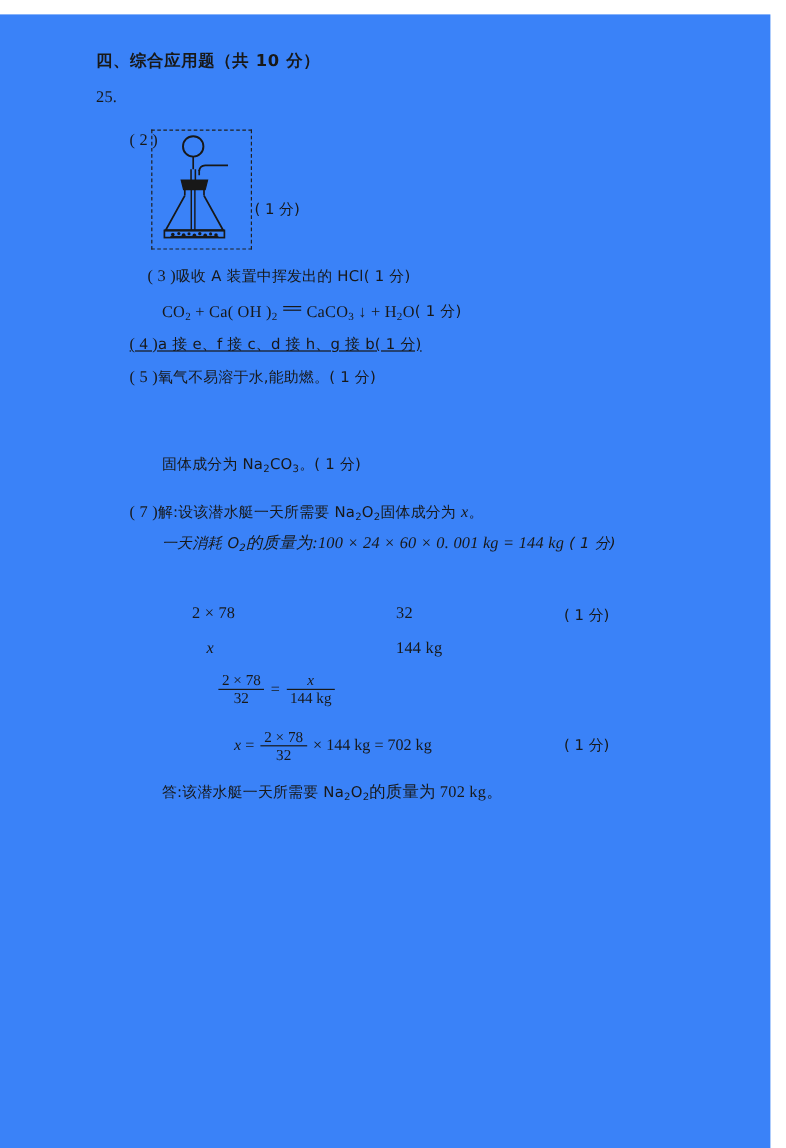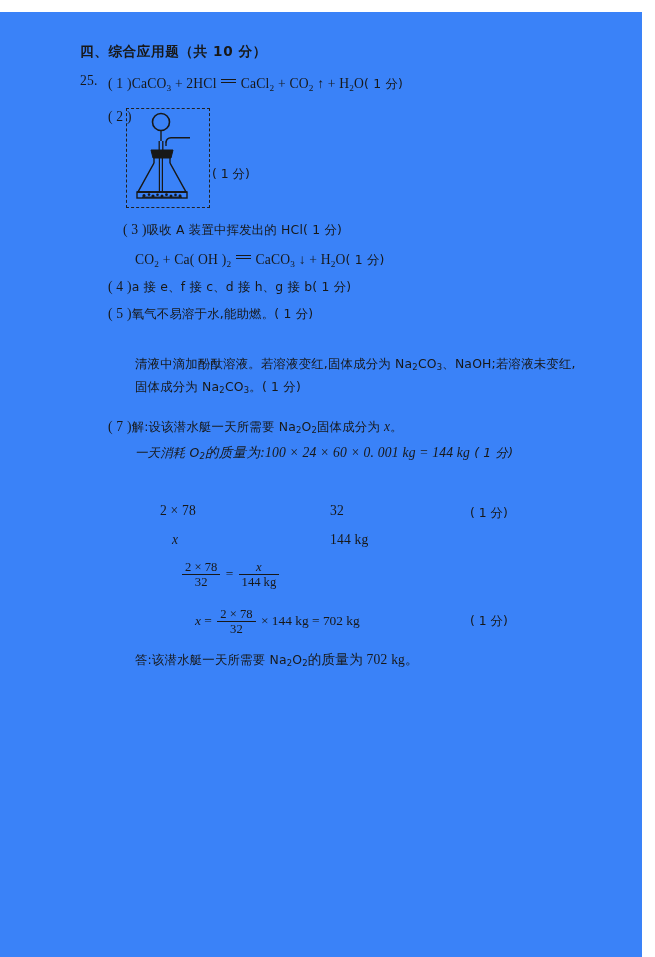--- a/index.html
+++ b/index.html
@@ -122,23 +122,20 @@
 </style>
 </head>
 <body>
 
 <div class="page">
 
   <div class="ln hdr" style="left:80px; top:32px;">四、综合应用题（共 10 分）</div>
 
   <div class="ln" style="left:80px; top:62px;">
     <span class="eq">25.</span>
-  </div>
-  <div class="ln eq" style="left:108px; top:62px;">
-    <span>( 1 )</span><span>CaCO<sub>3</sub> + 2HCl <span class="eqsign"></span> CaCl<sub>2</sub> + CO<sub>2</sub> ↑ + H<sub>2</sub>O</span><span class="cn">( 1 分)</span>
   </div>
 
   <div class="ln eq" style="left:108px; top:98px;">( 2 )</div>
 
   <div class="fig-box"></div>
   <svg class="fig-svg" viewBox="0 0 84 100">
 
     <circle cx="35" cy="14" r="8.5" fill="none" stroke="#1a1a1a" stroke-width="1.6"></circle>
 
     <line x1="35" y1="22.5" x2="35" y2="33" stroke="#1a1a1a" stroke-width="1.4"></line>
@@ -177,31 +174,28 @@
 
   <div class="mark" style="left:212px; top:154px;">( 1 分)</div>
 
   <div class="ln cn" style="left:108px; top:211px;margin-left:15px;">
     <span class="eq">( 3 )</span><span>吸收 A 装置中挥发出的 HCl</span><span>( 1 分)</span>
   </div>
   <div class="ln eq" style="left:135px; top:238px;">
     <span>CO<sub>2</sub> + Ca( OH )<sub>2</sub> <span class="eqsign"></span> CaCO<sub>3</sub> ↓ + H<sub>2</sub>O</span><span class="cn">( 1 分)</span>
   </div>
 
-  <div class="ln cn" style="left:108px; top:268px;">
+  <div class="ln cn" style="left:108px; top:268px;text-decoration:underline;">
     <span class="eq">( 4 )</span><span>a 接 e、f 接 c、d 接 h、g 接 b</span><span>( 1 分)</span>
   </div>
 
   <div class="ln cn" style="left:108px; top:295px;">
     <span class="eq">( 5 )</span><span>氧气不易溶于水,能助燃。</span><span>( 1 分)</span>
   </div>
 
-  <div class="ln cn" style="left:135px; top:345px;">
-    <span>清液中滴加酚酞溶液。若溶液变红,固体成分为 Na</span><sub>2</sub><span>CO</span><sub>3</sub><span>、NaOH;若溶液未变红,</span>
-  </div>
   <div class="ln cn" style="left:135px; top:368px;">
     <span>固体成分为 Na</span><sub>2</sub><span>CO</span><sub>3</sub><span>。</span><span>( 1 分)</span>
   </div>
 
   <div class="ln cn" style="left:108px; top:408px;">
     <span class="eq">( 7 )</span><span>解:设该潜水艇一天所需要 Na</span><sub>2</sub><span>O</span><sub>2</sub><span>固体成分为 </span><span class="var eq">x</span><span>。</span>
   </div>
 
   <div class="ln cn" style="left:135px; top:434px;font-style:italic;">
     <span>一天消耗 O</span><sub>2</sub><span class="eq">的质量为:100 × 24 × 60 × 0. 001 kg = 144 kg</span>

